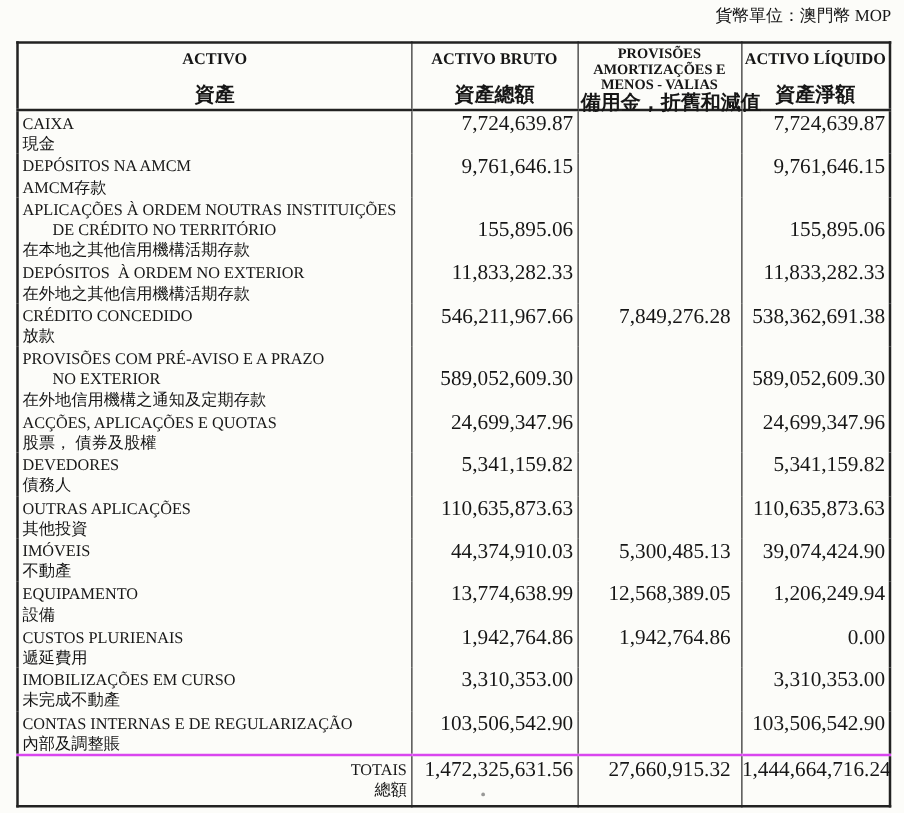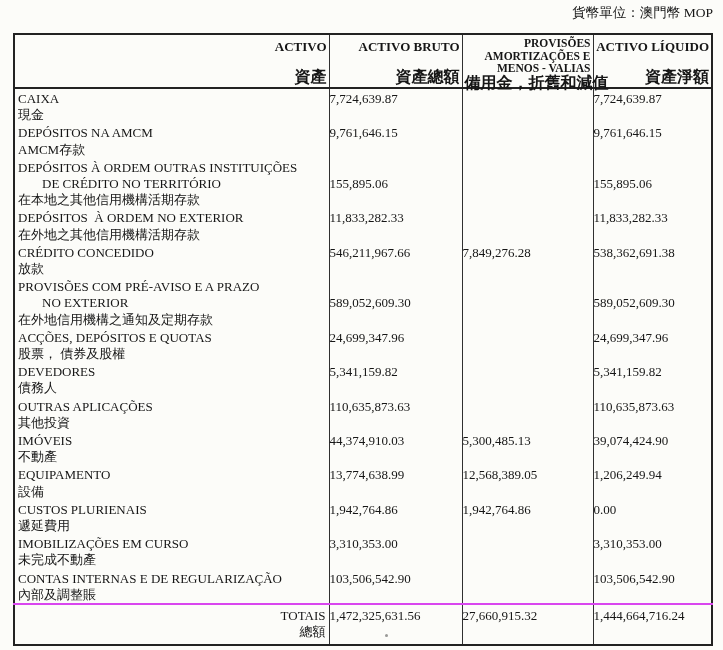--- a/index.html
+++ b/index.html
@@ -27,21 +27,21 @@
     width: 698px;
     border: 2px solid #222222;
   }
   th, td { vertical-align: top; padding: 0; }
   th + th, td + td { border-left: 1px solid #303030; }
 
   thead th {
     border-bottom: 2px solid #222222;
     font-weight: bold;
     height: 51px;
-    text-align: right;
+    text-align: center;
   }
   .th-inner {
     display: flex;
     flex-direction: column;
     justify-content: space-between;
     height: 45px;
     padding: 4px 2px 3px 2px;
   }
   .th-inner.tight {
     justify-content: flex-start;
@@ -59,22 +59,22 @@
     line-height: 16.2px;
     white-space: pre;
   }
   .pt-line.indent { padding-left: 24px; }
   .zh-line {
     font-size: 13px;
     line-height: 16.2px;
     white-space: pre;
   }
   td.num {
-    text-align: left;
-    font-size: 13px;
+    text-align: right;
+    font-size: 17px;
   }
   td.num div { line-height: 16.2px; }
   td.col-gross { padding-right: 3px; }
   td.col-prov  { padding-right: 8px; }
   td.col-net   { padding-right: 3px; }
 
   tfoot td {
     border-top: 2px solid #d946ef;
     height: 36px;
     padding-top: 3px;
@@ -159,21 +159,21 @@
           </td>
           <td class="num col-prov">
             <div style="margin-top: 0px;"></div>
           </td>
           <td class="num col-net">
             <div style="margin-top: 0px;">9,761,646.15</div>
           </td>
         </tr>
         <tr>
           <td class="label-cell">
-            <div class="pt-line">DEPÓSITOS À ORDEM OUTRAS INSTITUIÇÕES</div>
+            <div class="pt-line">APLICAÇÕES À ORDEM NOUTRAS INSTITUIÇÕES</div>
             <div class="pt-line indent">DE CRÉDITO NO TERRITÓRIO</div>
             <div class="zh-line">在本地之其他信用機構活期存款</div>
           </td>
           <td class="num col-gross">
             <div style="margin-top: 16.2px;">155,895.06</div>
           </td>
           <td class="num col-prov">
             <div style="margin-top: 16.2px;"></div>
           </td>
           <td class="num col-net">
@@ -221,21 +221,21 @@
           </td>
           <td class="num col-prov">
             <div style="margin-top: 16.2px;"></div>
           </td>
           <td class="num col-net">
             <div style="margin-top: 16.2px;">589,052,609.30</div>
           </td>
         </tr>
         <tr>
           <td class="label-cell">
-            <div class="pt-line">ACÇÕES, DEPÓSITOS E QUOTAS</div>
+            <div class="pt-line">ACÇÕES, APLICAÇÕES E QUOTAS</div>
             <div class="zh-line">股票， 債券及股權</div>
           </td>
           <td class="num col-gross">
             <div style="margin-top: 0px;">24,699,347.96</div>
           </td>
           <td class="num col-prov">
             <div style="margin-top: 0px;"></div>
           </td>
           <td class="num col-net">
             <div style="margin-top: 0px;">24,699,347.96</div>

